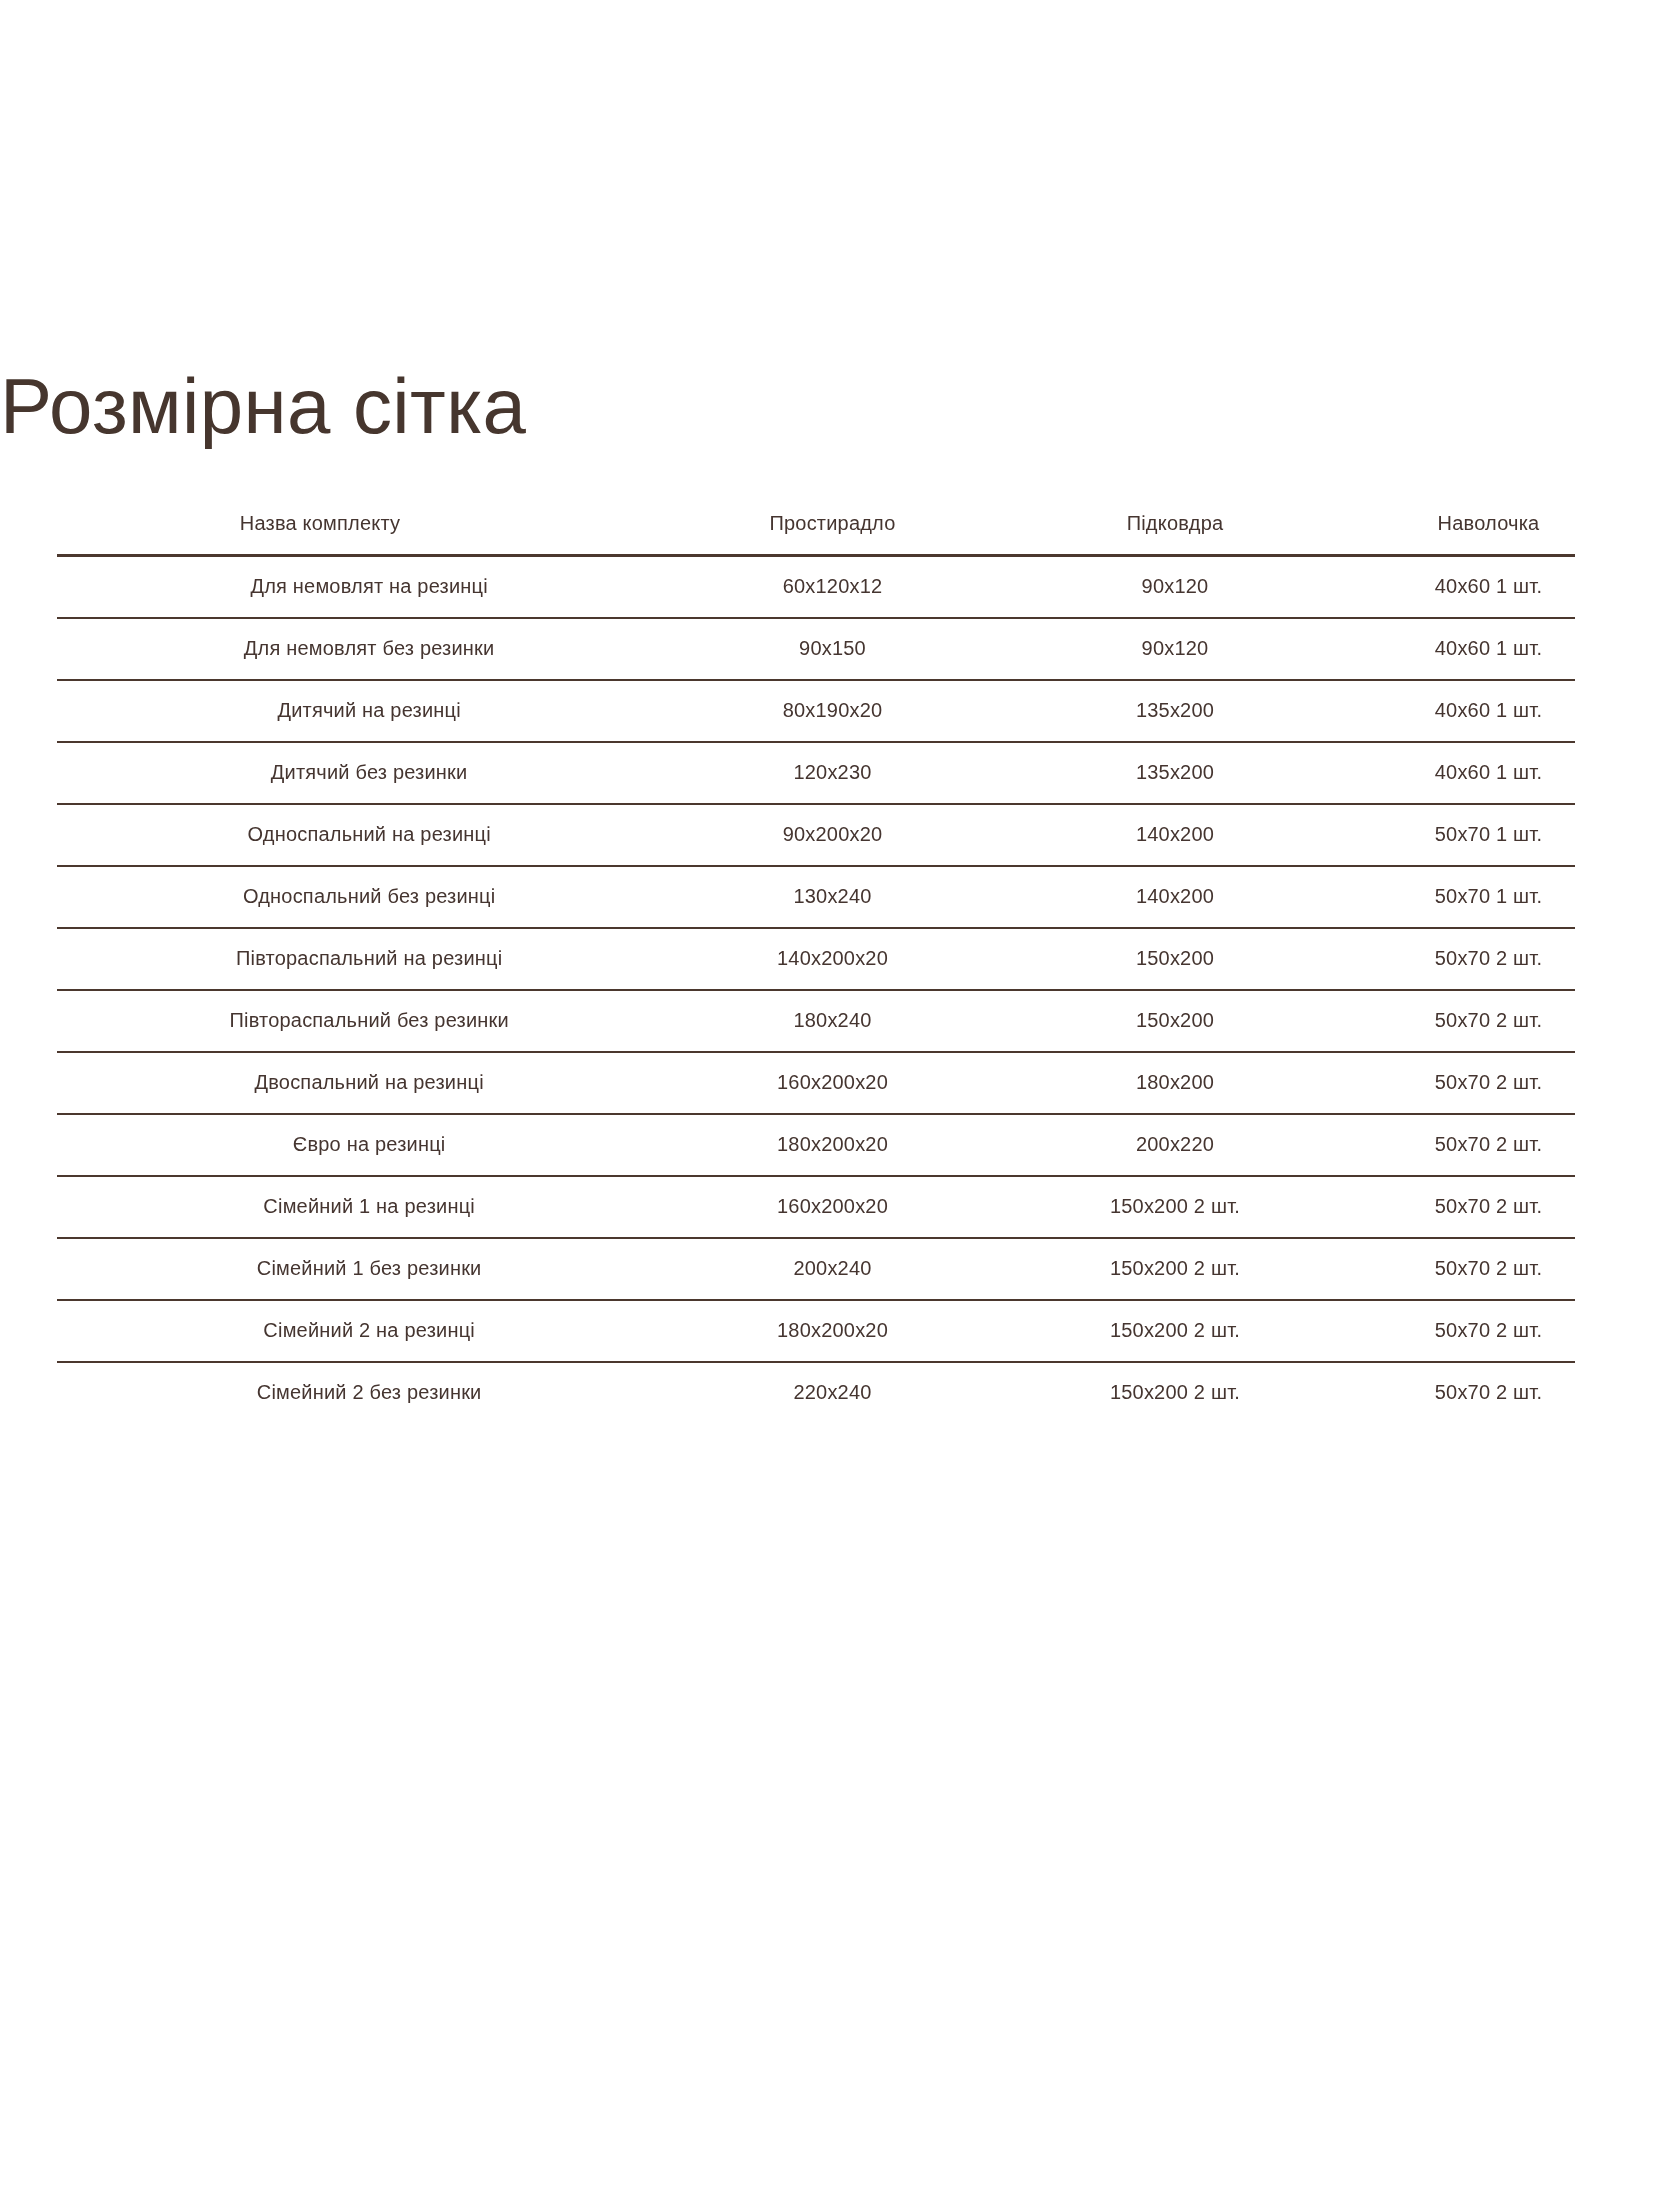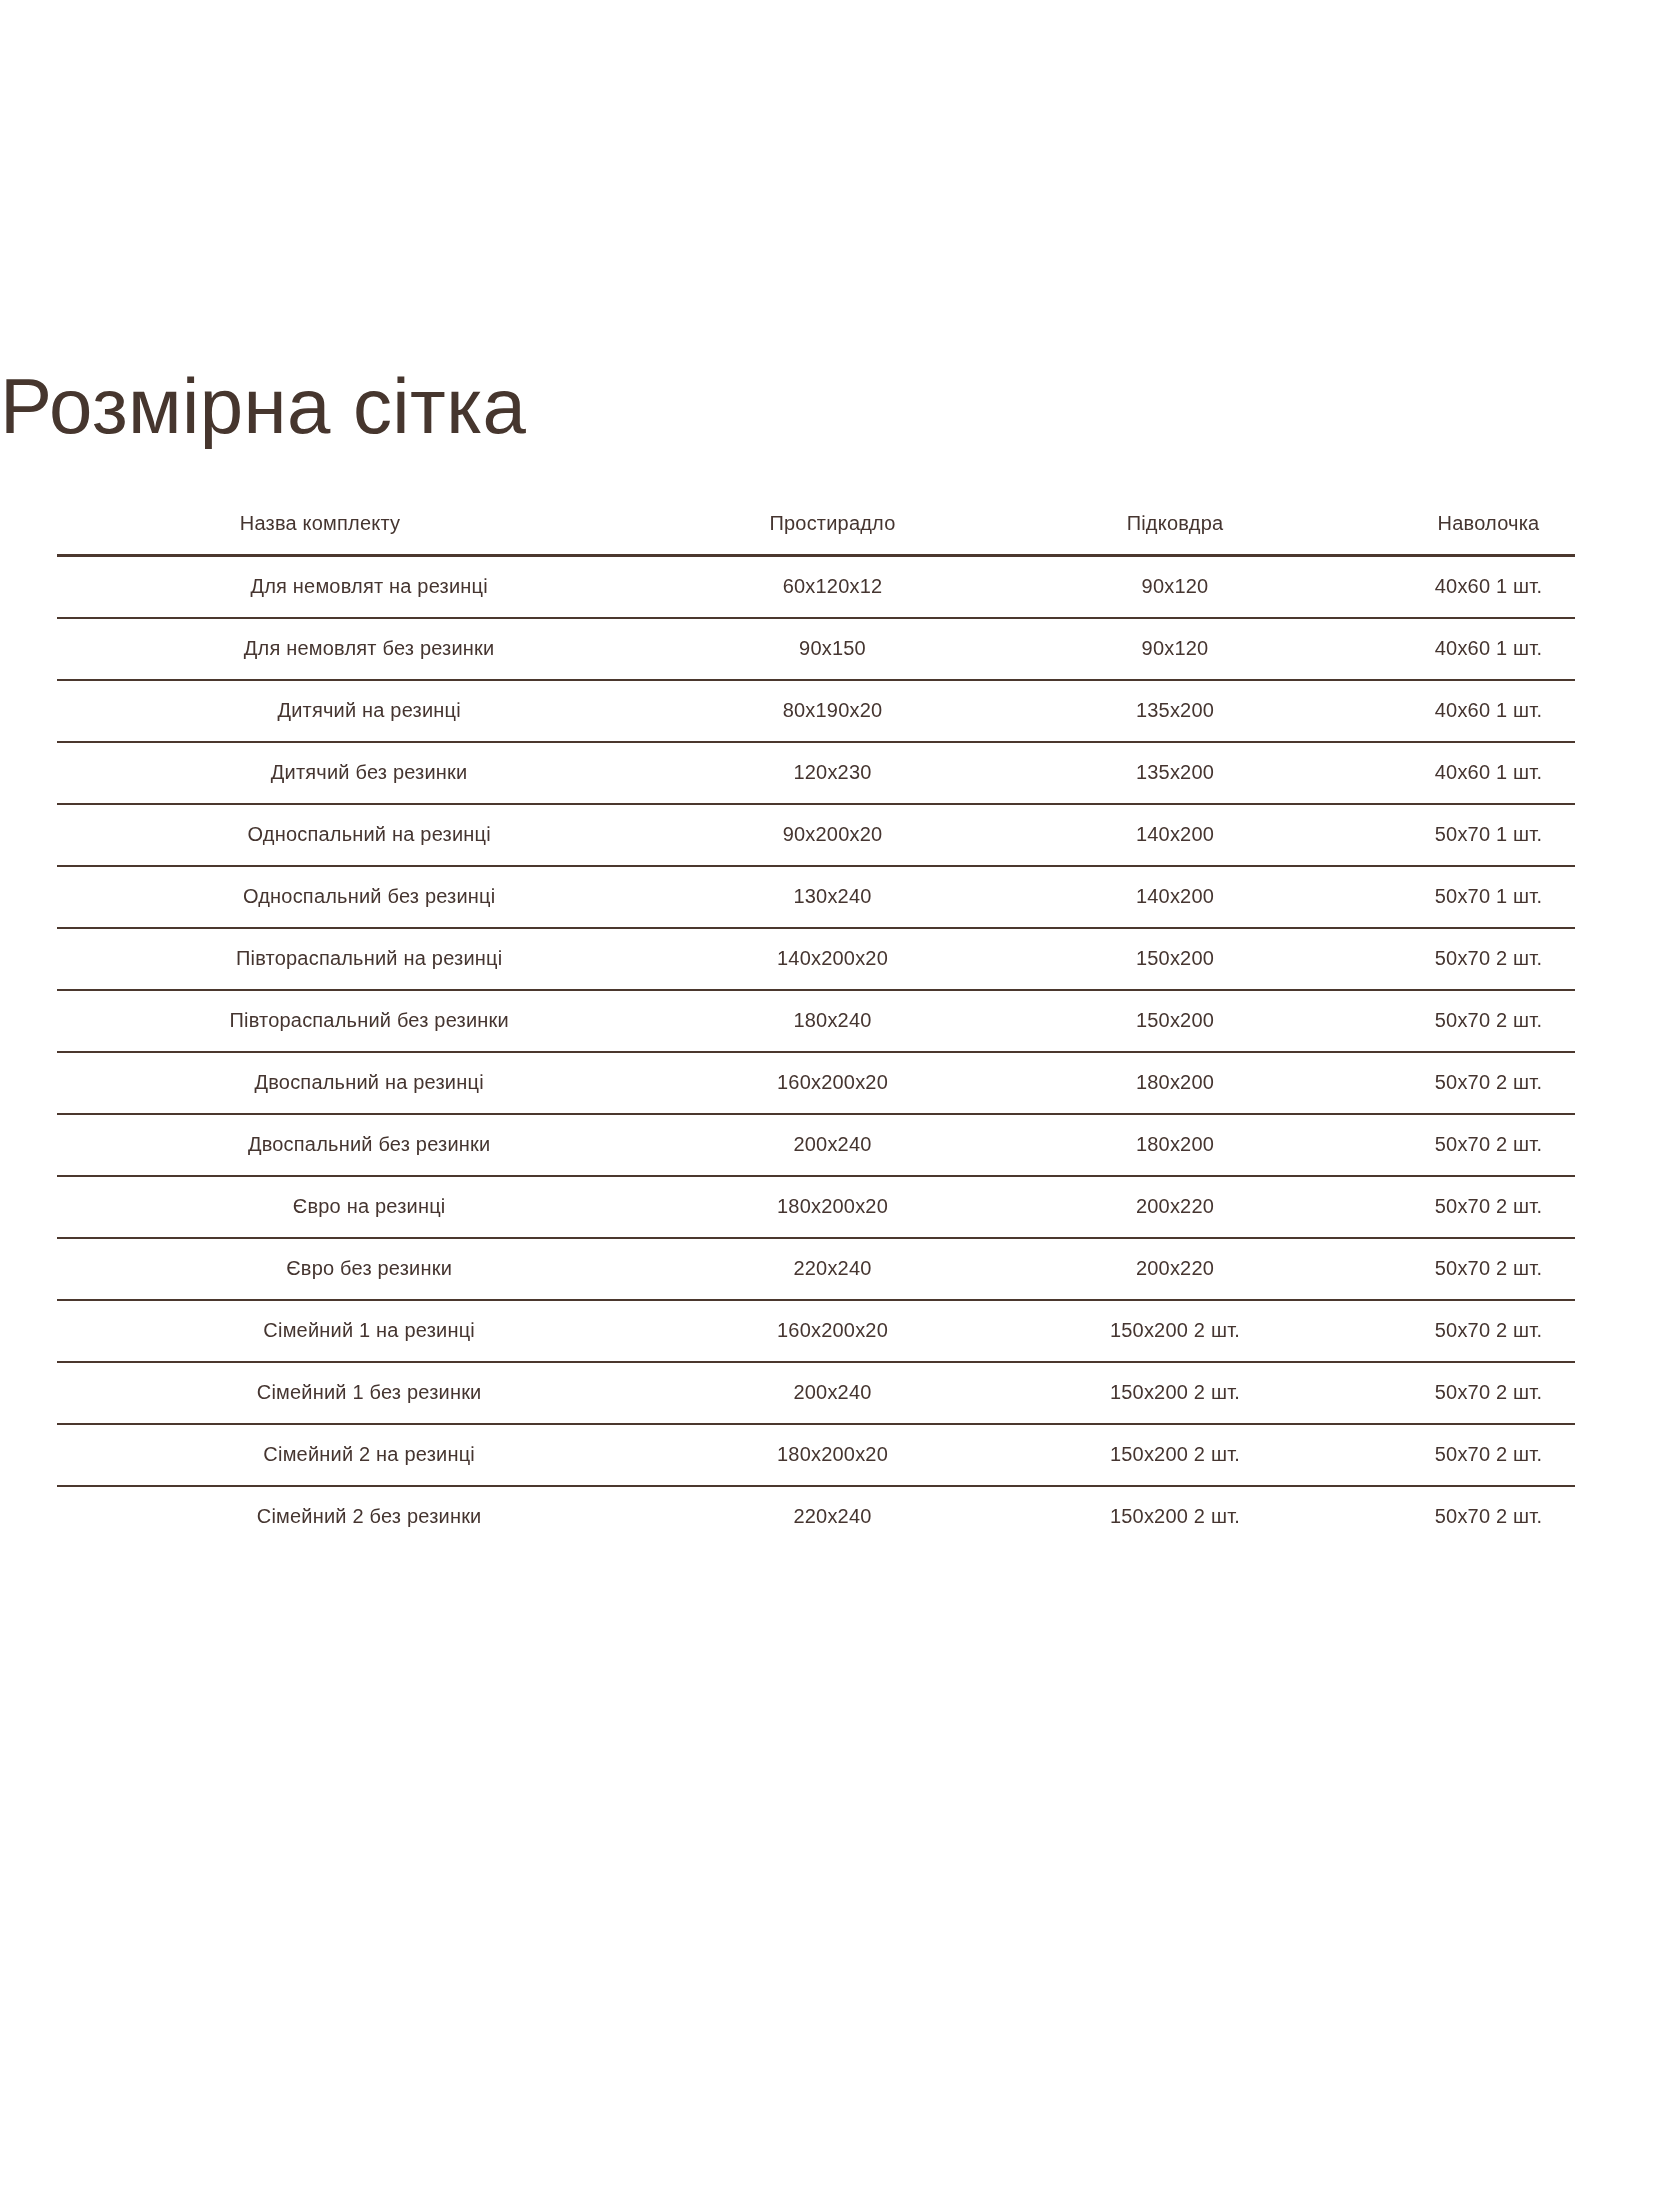--- a/index.html
+++ b/index.html
@@ -141,34 +141,22 @@
           <td>150х200</td>
           <td>50х70 2 шт.</td>
         </tr>
         <tr>
           <td>Двоспальний на резинці</td>
           <td>160х200х20</td>
           <td>180х200</td>
           <td>50х70 2 шт.</td>
         </tr>
         <tr>
-          <td>Двоспальний без резинки</td>
-          <td>200х240</td>
-          <td>180х200</td>
-          <td>50х70 2 шт.</td>
-        </tr>
-        <tr>
           <td>Євро на резинці</td>
           <td>180х200х20</td>
-          <td>200х220</td>
-          <td>50х70 2 шт.</td>
-        </tr>
-        <tr>
-          <td>Євро без резинки</td>
-          <td>220х240</td>
           <td>200х220</td>
           <td>50х70 2 шт.</td>
         </tr>
         <tr>
           <td>Сімейний 1 на резинці</td>
           <td>160х200х20</td>
           <td>150х200 2 шт.</td>
           <td>50х70 2 шт.</td>
         </tr>
         <tr>

